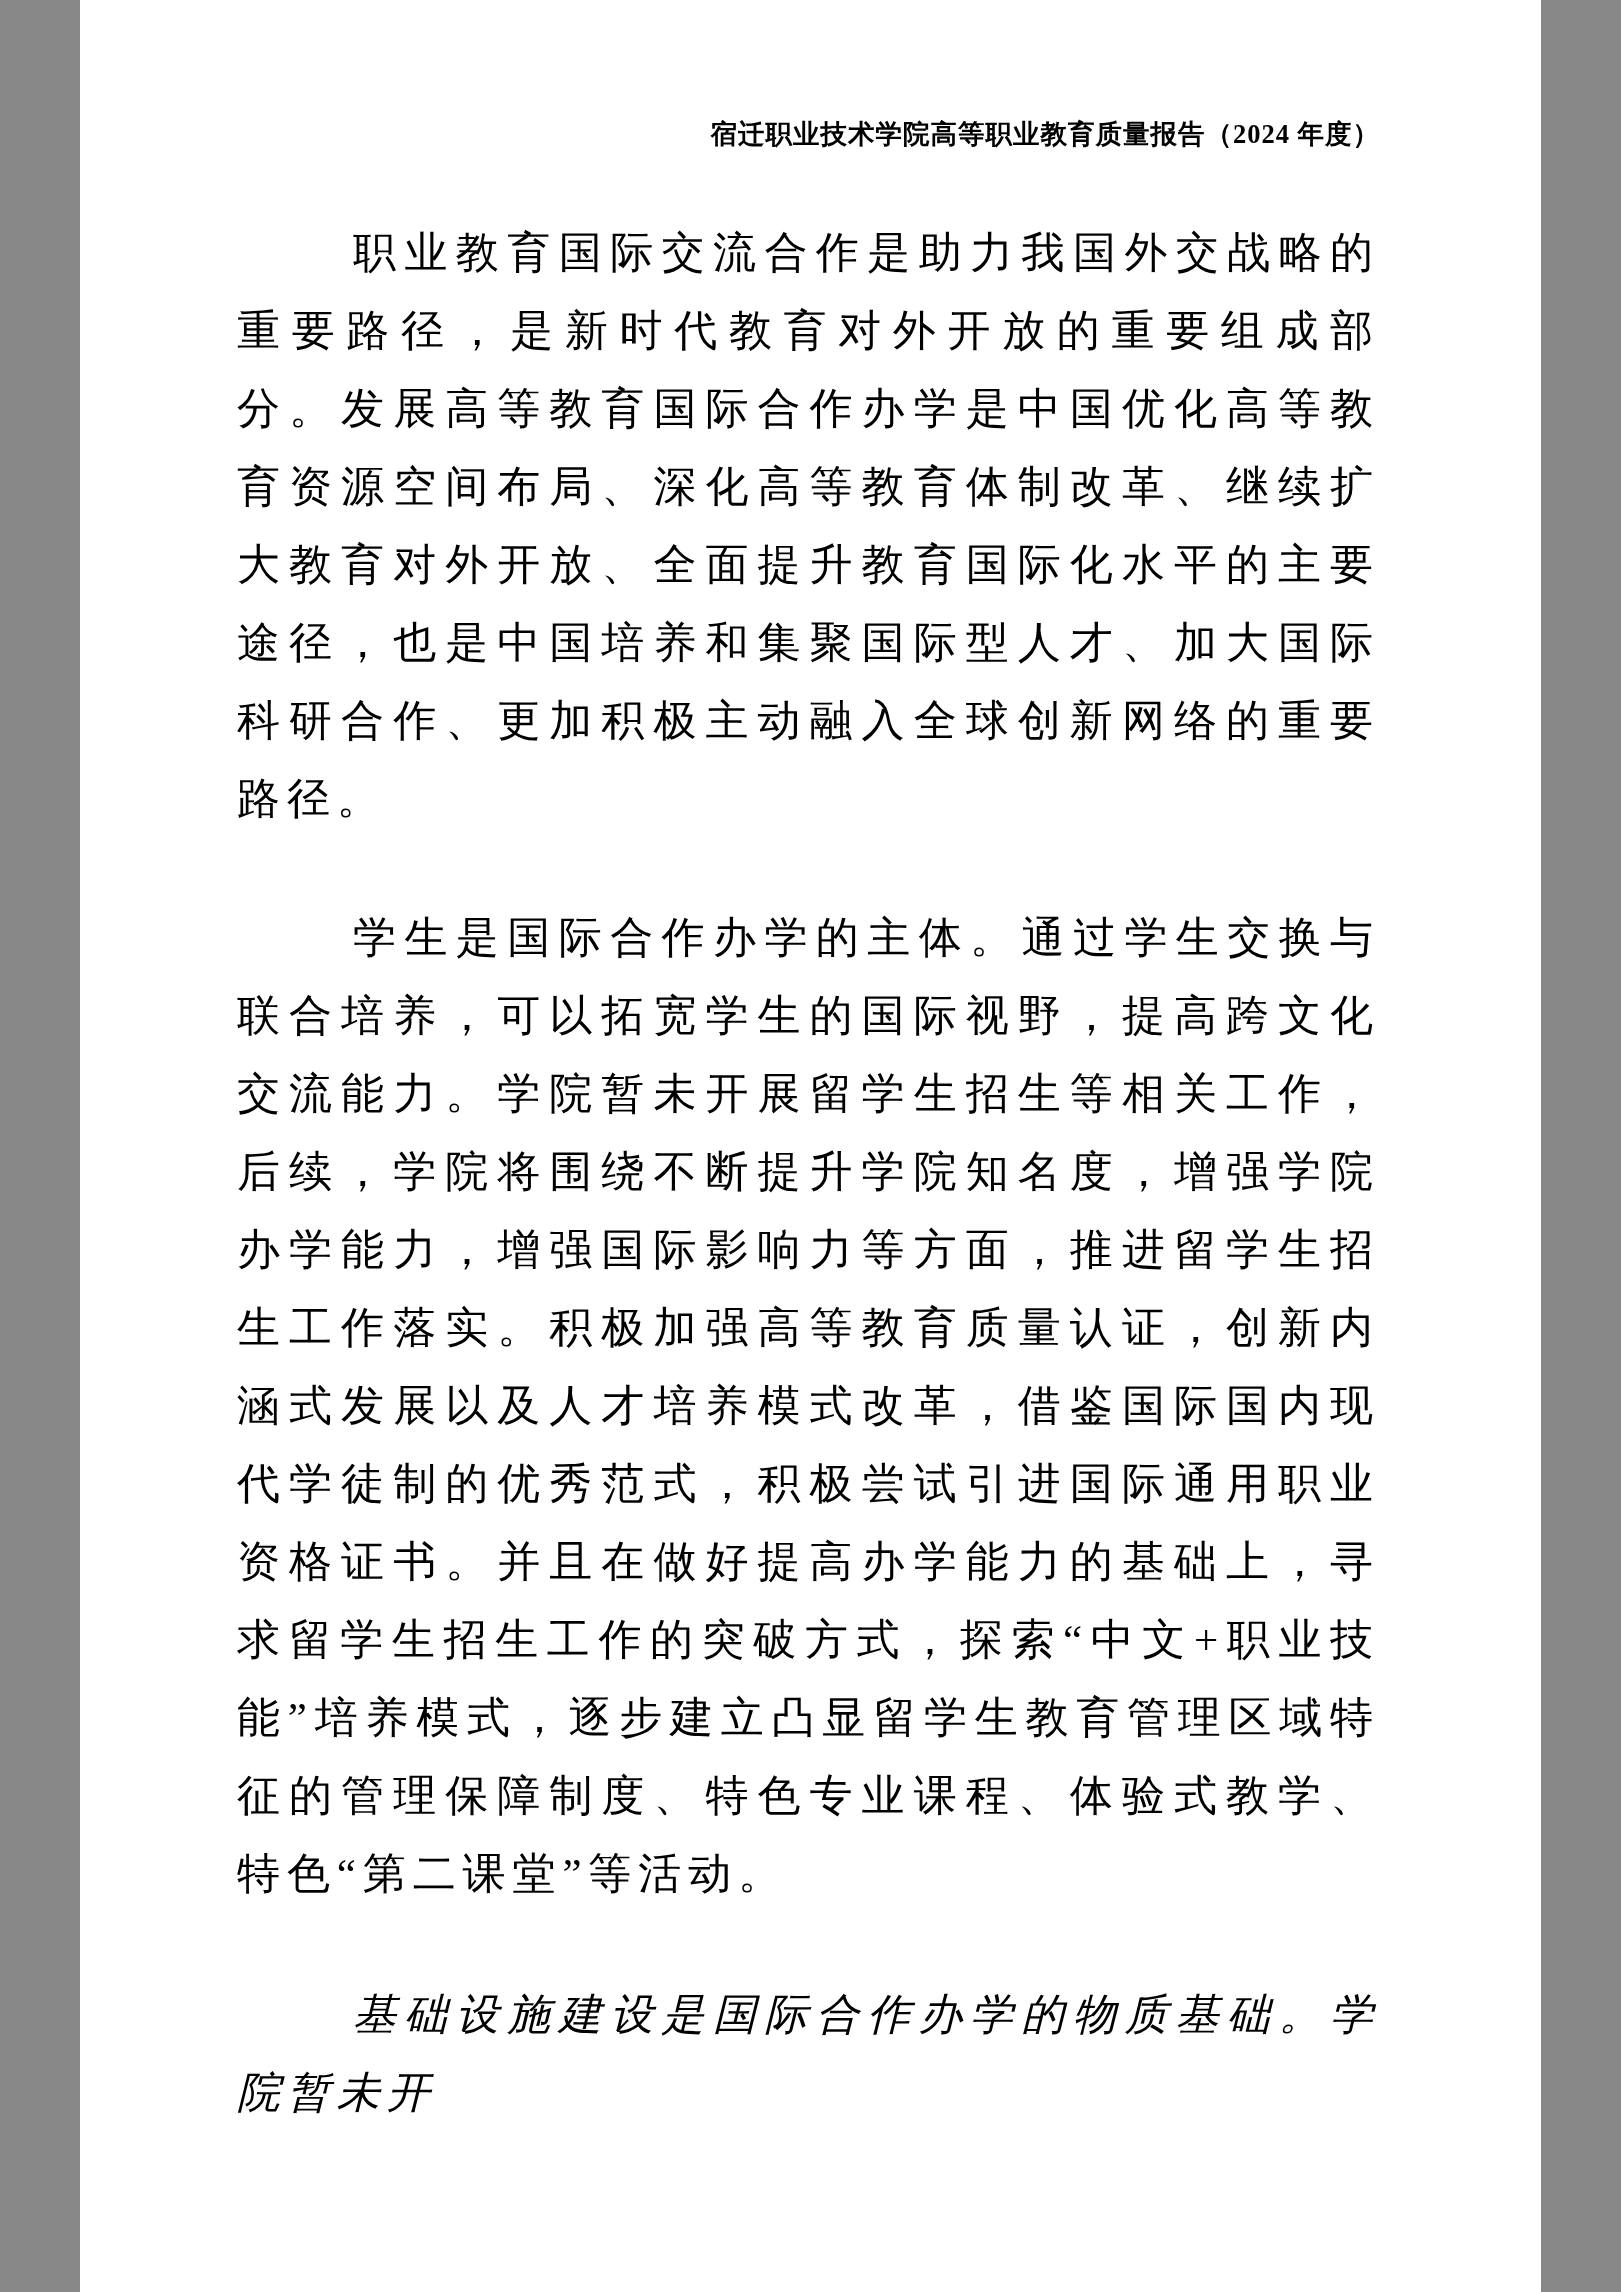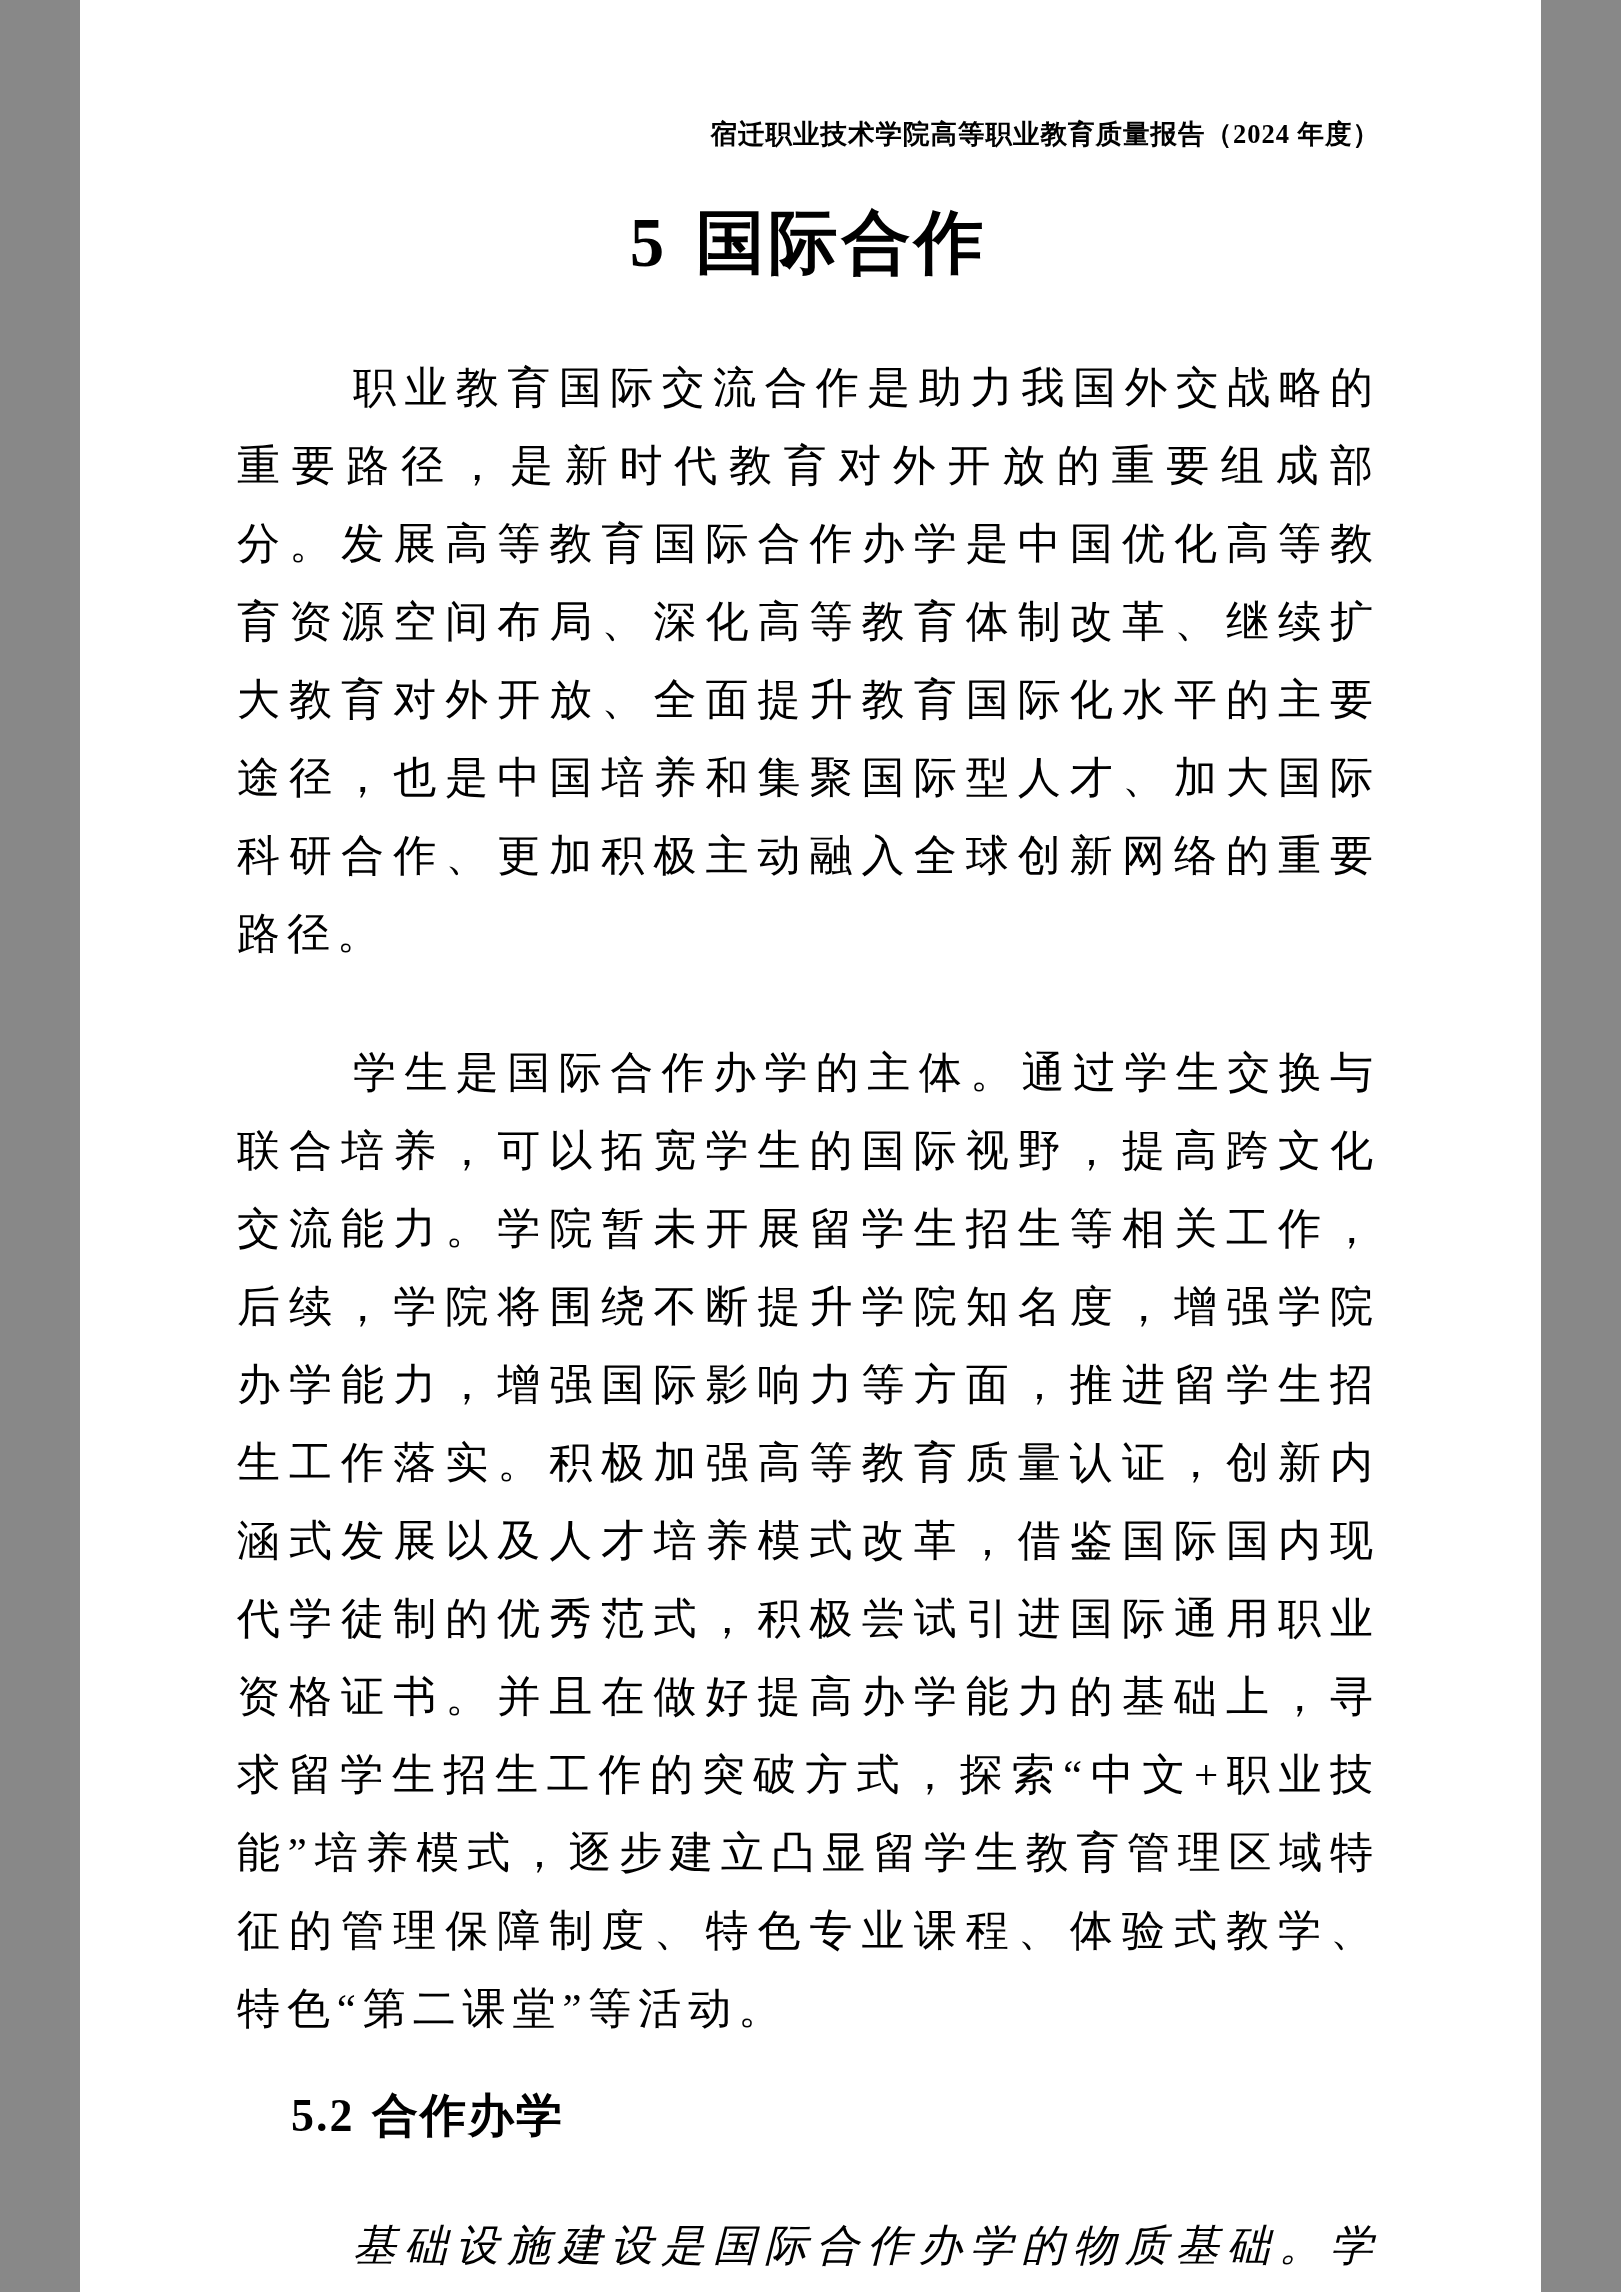--- a/index.html
+++ b/index.html
@@ -78,31 +78,25 @@
   }
 </style>
 </head>
 <body>
 
 <div class="page">
   <div class="content">
 
     <div class="doc-header">宿迁职业技术学院高等职业教育质量报告（2024 年度）</div>
 
-    <div class="chapter-title">
-      <span class="num">5</span><span>国际合作</span>
-    </div>
 
     <p class="body-para intro-para">职业教育国际交流合作是助力我国外交战略的重要路径，是新时代教育对外开放的重要组成部分。发展高等教育国际合作办学是中国优化高等教育资源空间布局、深化高等教育体制改革、继续扩大教育对外开放、全面提升教育国际化水平的主要途径，也是中国培养和集聚国际型人才、加大国际科研合作、更加积极主动融入全球创新网络的重要路径。</p>
 
 
     <p class="body-para para-51">学生是国际合作办学的主体。通过学生交换与联合培养，可以拓宽学生的国际视野，提高跨文化交流能力。学院暂未开展留学生招生等相关工作，后续，学院将围绕不断提升学院知名度，增强学院办学能力，增强国际影响力等方面，推进留学生招生工作落实。积极加强高等教育质量认证，创新内涵式发展以及人才培养模式改革，借鉴国际国内现代学徒制的优秀范式，积极尝试引进国际通用职业资格证书。并且在做好提高办学能力的基础上，寻求留学生招生工作的突破方式，探索“中文+职业技能”培养模式，逐步建立凸显留学生教育管理区域特征的管理保障制度、特色专业课程、体验式教学、特色“第二课堂”等活动。</p>
 
-    <div class="section-heading heading-52">
-      <span class="num">5.2</span><span>合作办学</span>
-    </div>
 
     <p class="body-para para-52">基础设施建设是国际合作办学的物质基础。学院暂未开</p>
 
   </div>
 
 </div>
 
 
 </body></html>

